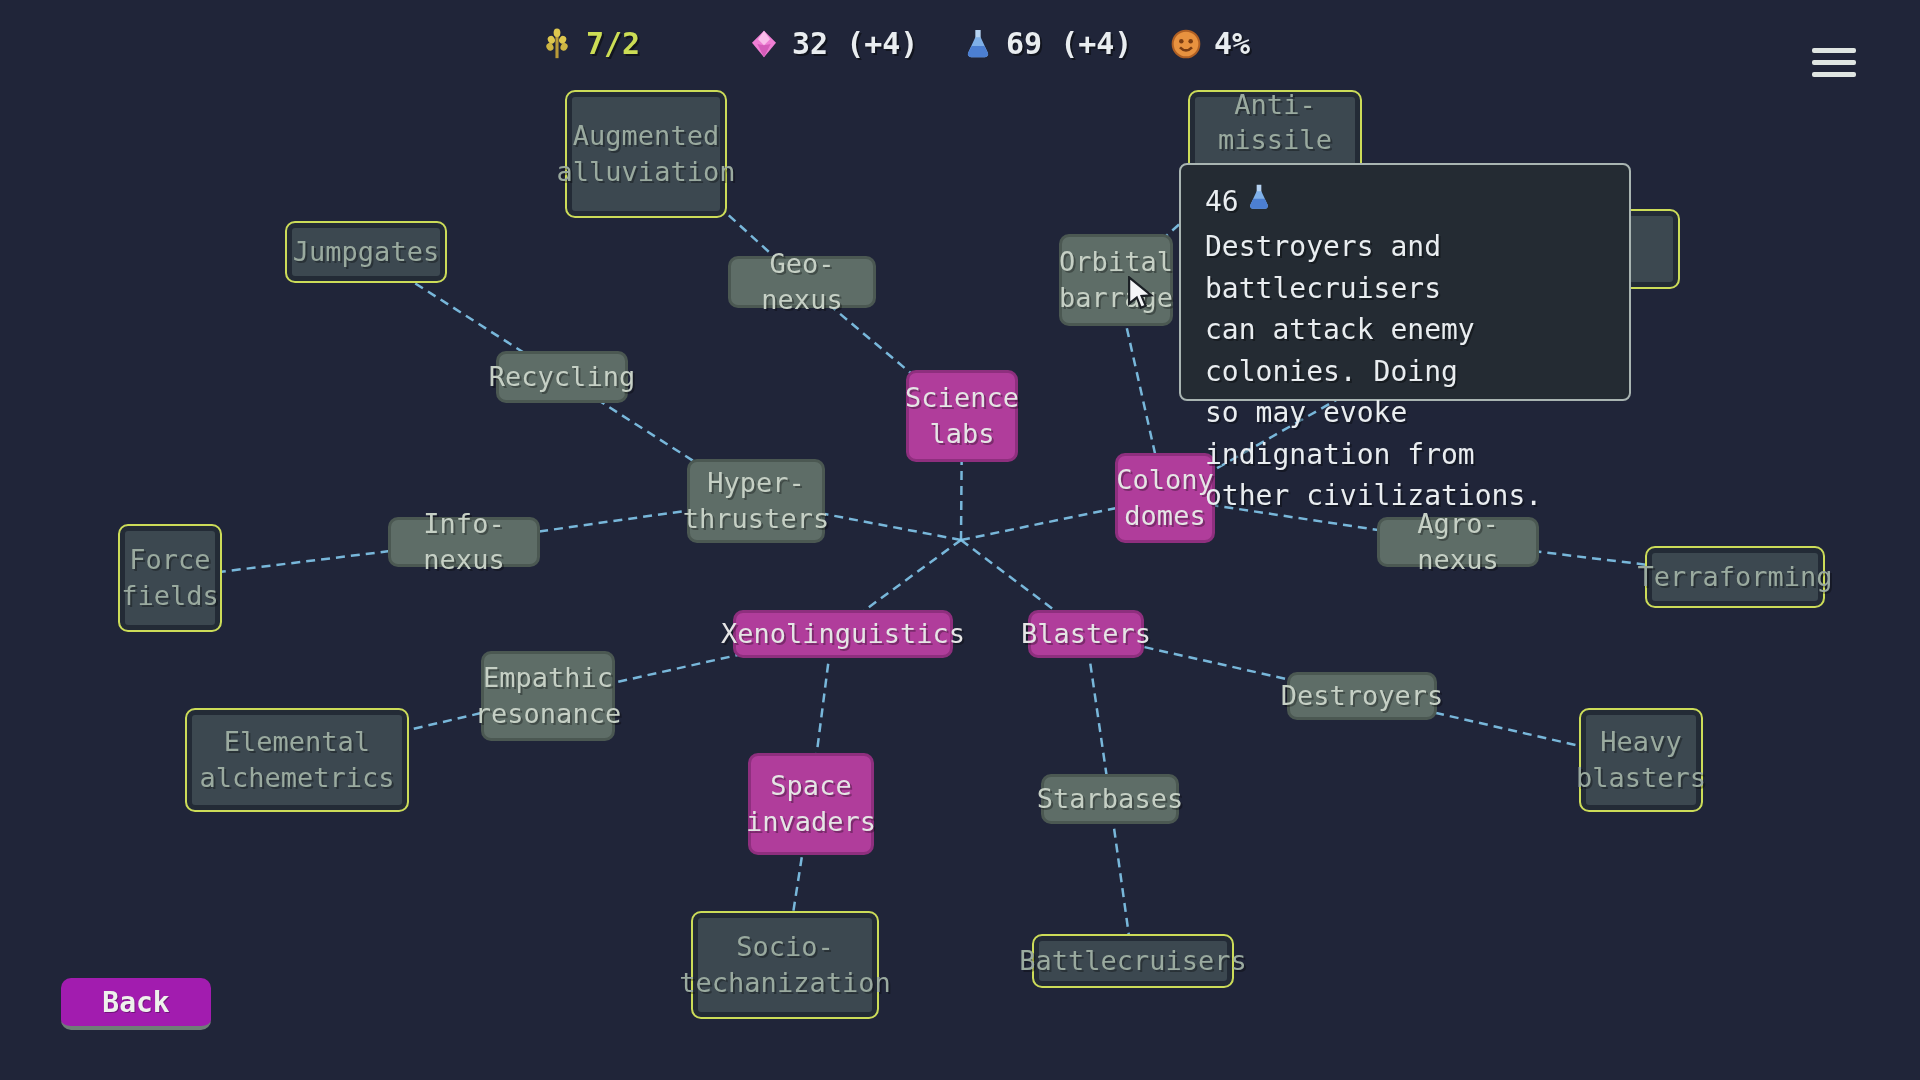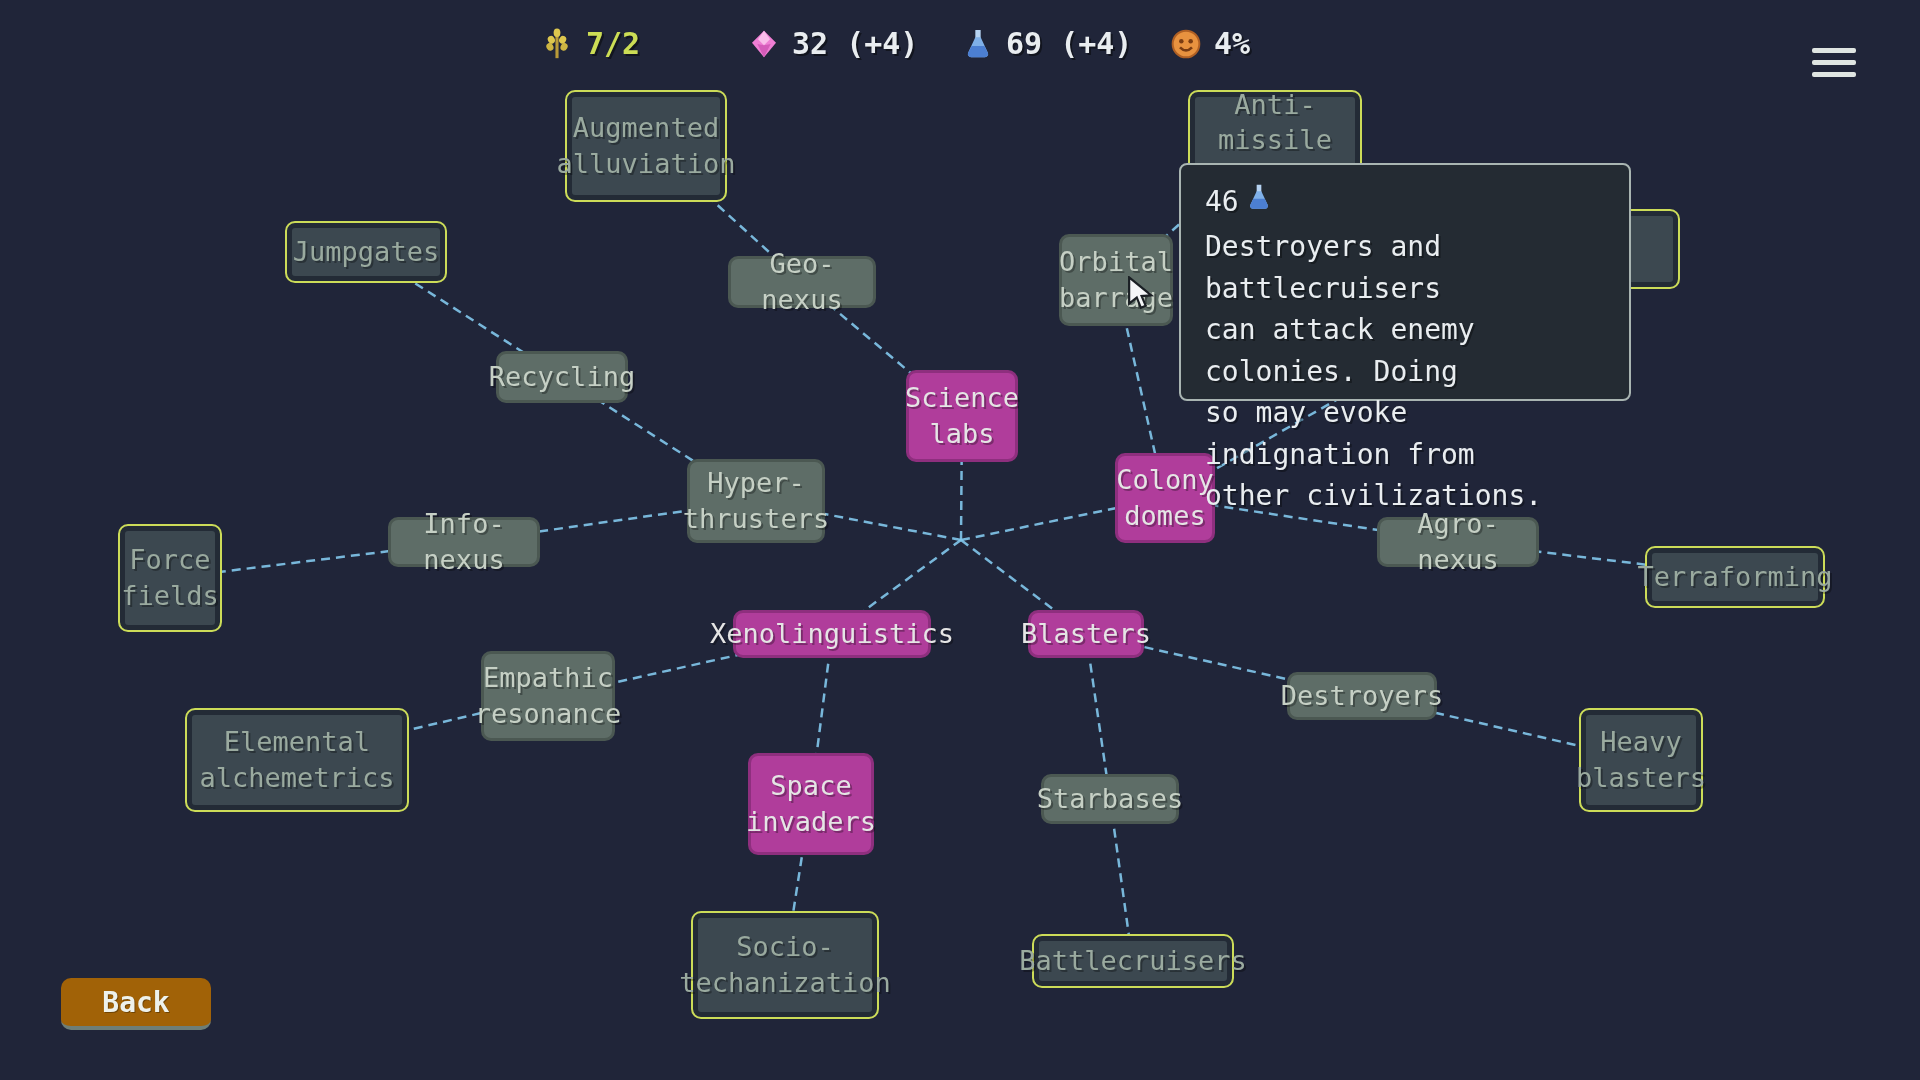--- a/index.html
+++ b/index.html
@@ -75,21 +75,21 @@
     z-index: 50;
     text-shadow: 2px 2px 0 rgba(0,0,0,0.35);
   }
   .tooltip-cost { display: flex; align-items: center; gap: 6px; margin-bottom: 4px; }
   .tooltip-desc { white-space: pre-line; }
 
   
   .back-btn {
     position: absolute; left: 61px; top: 978px;
     width: 150px; height: 52px;
-    background: #a16207;
+    background: #a21caf;
     border: none; border-radius: 10px;
     border-bottom: 4px solid #6e7e77;
     color: #eef2ec; font-size: 28px; font-weight: bold;
     font-family: "DejaVu Sans Mono", monospace;
     cursor: pointer; z-index: 20;
     text-shadow: 1px 1px 0 rgba(0,0,0,0.3);
   }
 
   
   .cursor { position: absolute; left: 1126px; top: 276px; z-index: 60; pointer-events: none; }
@@ -120,21 +120,21 @@
       <line x1="1086" y1="634" x2="1110" y2="799" class="edge"></line>
       <line x1="1110" y1="799" x2="1133" y2="965" class="edge"></line>
       <line x1="1165" y1="498" x2="1458" y2="542" class="edge"></line>
       <line x1="1458" y1="542" x2="1748" y2="577" class="edge"></line>
       <line x1="1165" y1="498" x2="1116" y2="280" class="edge"></line>
       <line x1="1116" y1="280" x2="1275" y2="140" class="edge"></line>
       <line x1="1165" y1="498" x2="1600" y2="249" class="edge"></line>
     </svg>
 
   <div id="stage">
-      <div class="node locked" style="left: 565px; top: 90px; width: 162px; height: 112px; text-align: center;">
+      <div class="node locked" style="left: 565px; top: 90px; width: 162px; height: 128px; text-align: center;">
         <span class="node-label">Augmented
 alluviation</span>
       </div>
       <div class="node locked" style="left: 285px; top: 221px; width: 162px; height: 62px;">
         <span class="node-label">Jumpgates</span>
       </div>
       <div class="node available" style="left: 496px; top: 351px; width: 132px; height: 52px;">
         <span class="node-label">Recycling</span>
       </div>
       <div class="node available" style="left: 728px; top: 256px; width: 148px; height: 52px;">
@@ -169,21 +169,21 @@
       <div class="node researched" style="left: 1115px; top: 453px; width: 100px; height: 90px;">
         <span class="node-label">Colony
 domes</span>
       </div>
       <div class="node available" style="left: 1377px; top: 517px; width: 162px; height: 50px;">
         <span class="node-label">Agro-nexus</span>
       </div>
       <div class="node locked" style="left: 1645px; top: 546px; width: 180px; height: 62px;">
         <span class="node-label">Terraforming</span>
       </div>
-      <div class="node researched" style="left: 733px; top: 610px; width: 198px; height: 48px;">
+      <div class="node researched" style="left: 733px; top: 610px; width: 220px; height: 48px;">
         <span class="node-label">Xenolinguistics</span>
       </div>
       <div class="node available" style="left: 481px; top: 651px; width: 134px; height: 90px;">
         <span class="node-label">Empathic
 resonance</span>
       </div>
       <div class="node locked" style="left: 185px; top: 708px; width: 224px; height: 104px;">
         <span class="node-label">Elemental
 alchemetrics</span>
       </div>

